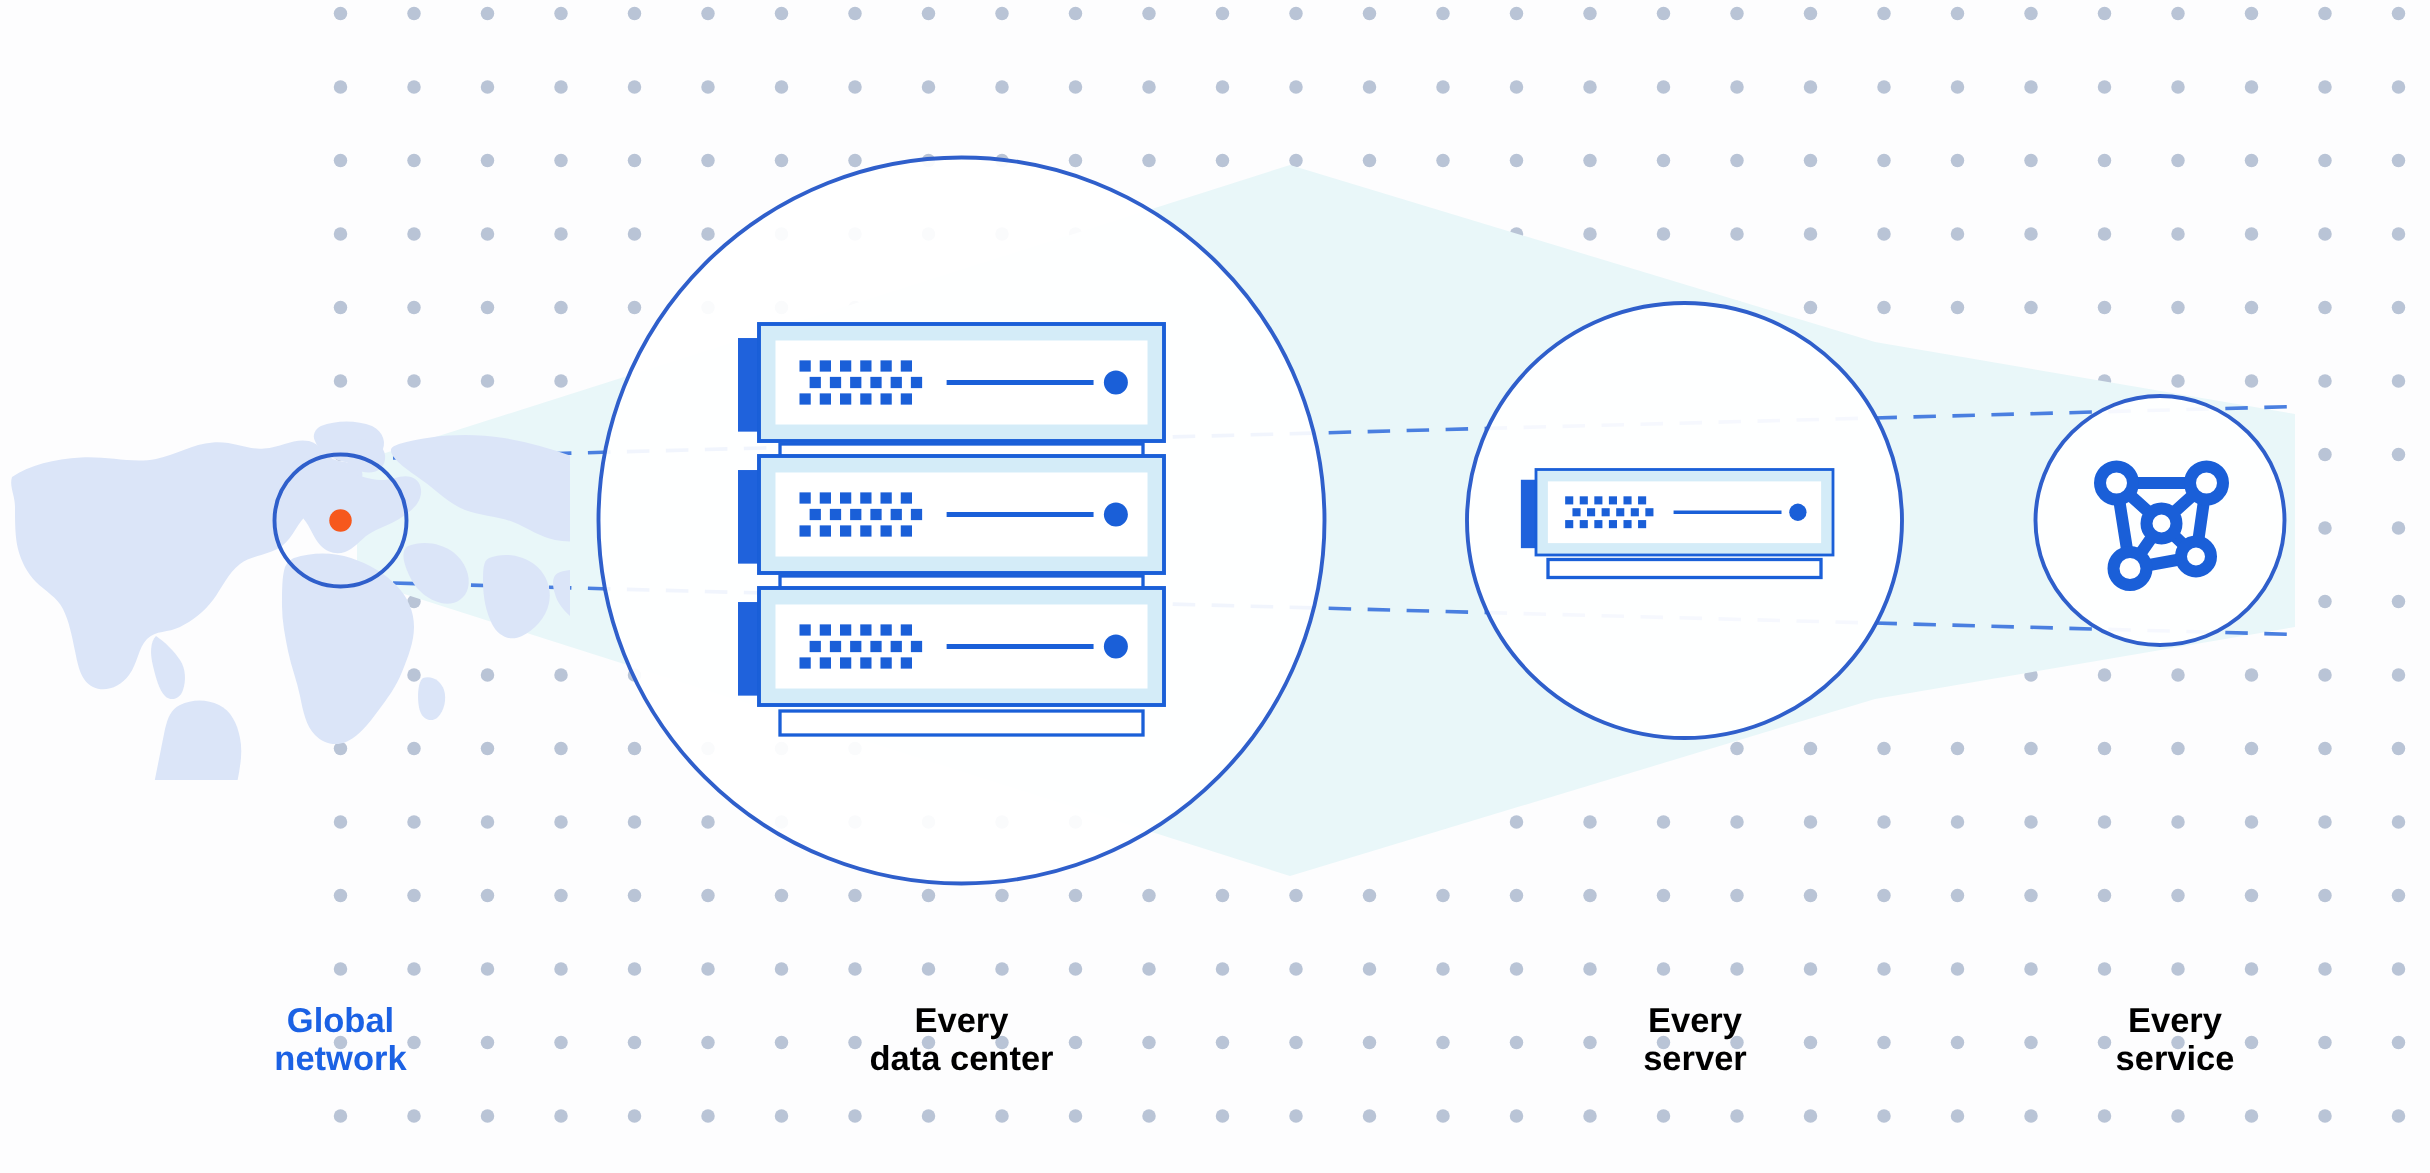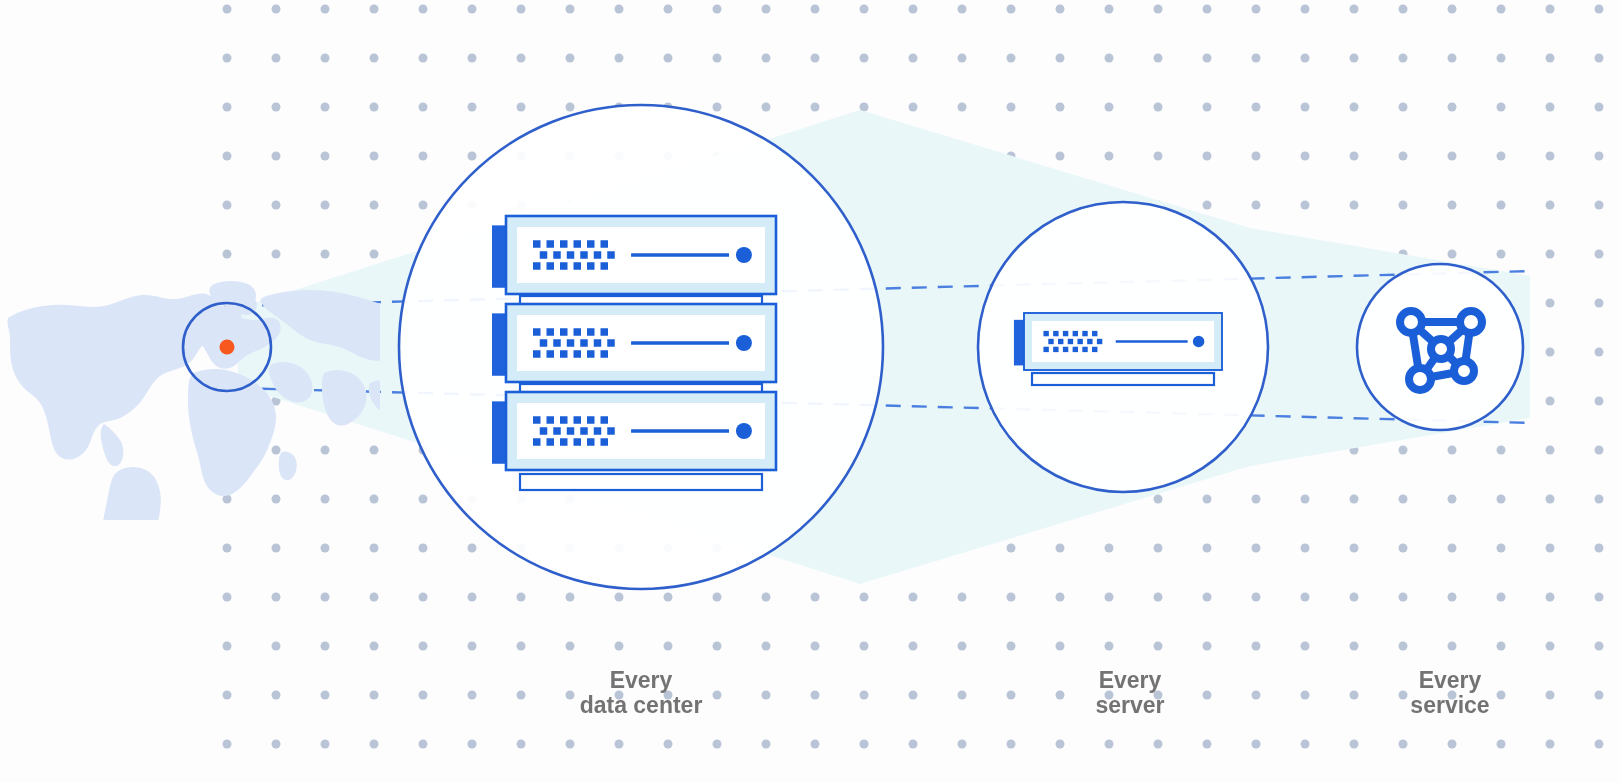--- a/index.html
+++ b/index.html
@@ -11,21 +11,21 @@
     position:relative;
   }
   #stage{position:absolute;left:0;top:0;width:1620px;height:782px;overflow:hidden;background:#fdfdfe;}
   #stage svg{position:absolute;left:0;top:0;}
   .lbl{
     position:absolute;
     text-align:center;
     font-size:23px;
     line-height:25px;
     font-weight:700;
-    color:#737373;
+    color:#000000;
     letter-spacing:0px;
     white-space:pre-line;
     user-select:none;
   }
   .lbl.accent{color:#1b61e4;}
 </style>
 </head>
 <body>
 
 <div id="stage">
@@ -762,20 +762,22 @@
       <circle cx="1471" cy="322" r="11" fill="#ffffff"></circle>
       <circle cx="1420" cy="379" r="11" fill="#ffffff"></circle>
       <circle cx="1464" cy="371" r="10" fill="#ffffff"></circle>
       <circle cx="1441" cy="349" r="10" fill="#ffffff"></circle>
     </g>
 
     <g id="grid-top-layer"></g>
 
   </svg>
 
+  <div class="lbl accent" style="left:127px;top:668px;width:200px;">Global
+network</div>
 
   <div class="lbl" style="left:511px;top:668px;width:260px;">Every
 data center</div>
 
   <div class="lbl" style="left:1020px;top:668px;width:220px;">Every
 server</div>
 
   <div class="lbl" style="left:1340px;top:668px;width:220px;">Every
 service</div>
 

